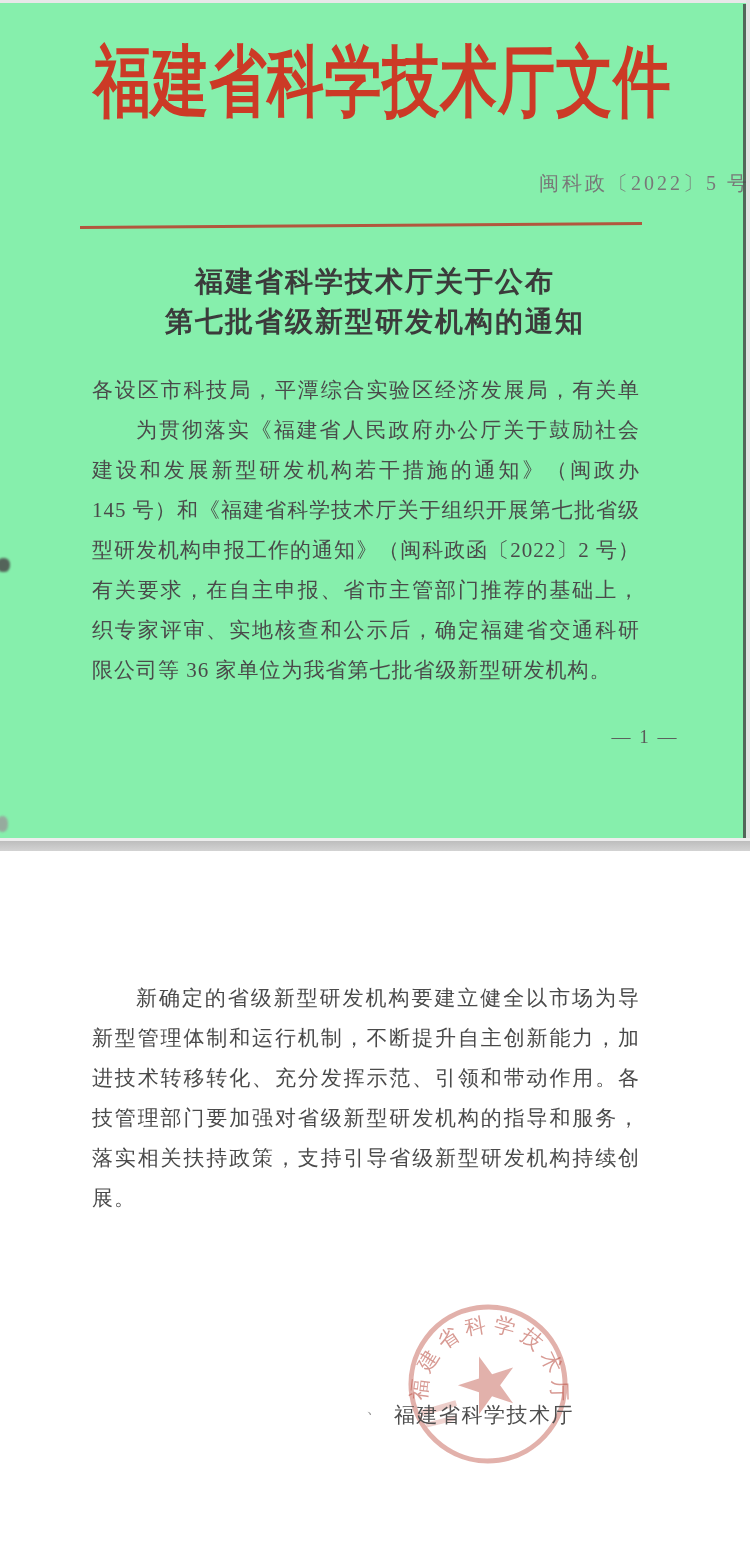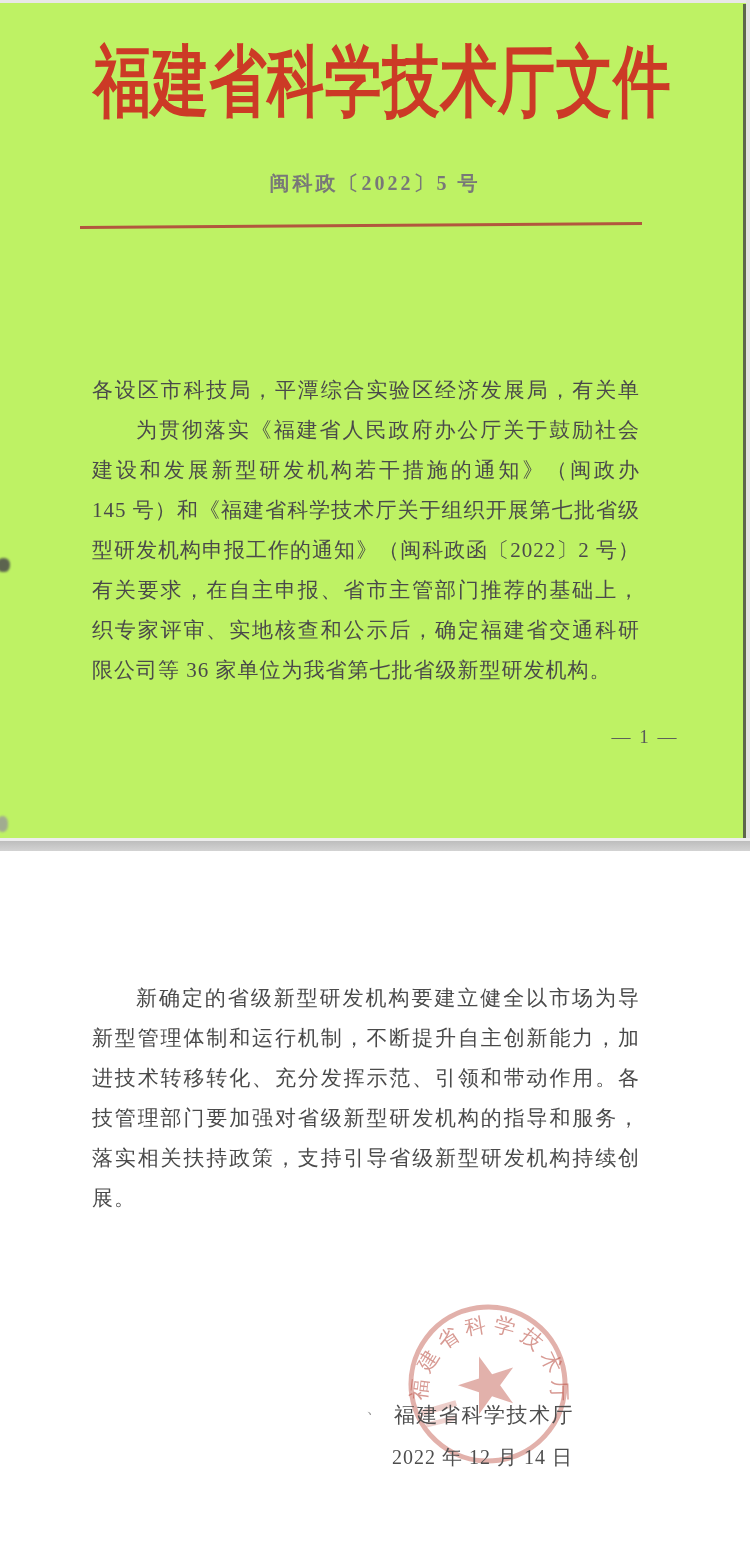--- a/index.html
+++ b/index.html
@@ -1,21 +1,21 @@
 <!DOCTYPE html>
 <html><head>
 <meta charset="utf-8">
 <style>
   html,body { margin:0; padding:0; }
   body {
     width:750px; height:1560px; position:relative;
     background:#ffffff; overflow:hidden;
     font-family:"Liberation Serif","DejaVu Serif",serif;
   }
-  .page { position:absolute; left:0; width:750px; background:#bef264; }
+  .page { position:absolute; left:0; width:750px; background:#86efac; }
   #page1 { top:0; height:841px; }
   #page2 { top:851px; height:709px; background:#ffffff; }
 
   
   .top-strip { position:absolute; top:0; left:0; width:750px; height:3px; background:#e8e8e8; }
   .right-edge-dark { position:absolute; top:4px; left:743px; width:3px; height:834px; background:#454545; opacity:.8; }
   .right-edge-light { position:absolute; top:0; left:746px; width:4px; height:841px; background:#e2e2e2; }
   .divider-shadow { position:absolute; top:838px; left:0; width:750px; height:3px; background:#ededed; }
   .divider-bar { position:absolute; top:841px; left:0; width:750px; height:10px;
     background:linear-gradient(#bdbdbd,#d3d3d3); }
@@ -25,22 +25,22 @@
 
   
   .agency {
     position:absolute; top:30px; left:0; width:750px;
     text-align:center; white-space:nowrap;
     font-size:76px; font-weight:700; color:#cc3a26;
     letter-spacing:1px; line-height:100px;
     transform:scale(0.75,1.02); transform-origin:center top;
   }
   .doc-number {
-    position:absolute; top:170px; left:0; width:750px; text-align:center;
-    font-size:20px; color:#787878; letter-spacing:3px;font-weight:bold;
+    position:absolute; top:170px; left:0; width:750px; text-align:right;
+    font-size:20px; color:#787878; letter-spacing:3px;
   }
   .red-rule {
     position:absolute; top:224px; left:80px; width:562px; height:3px;
     background:#b2573e; transform:rotate(-0.4deg);
   }
 
   
   .title-block { position:absolute; top:262px; left:60px; width:630px; text-align:center; }
   .title-line { font-size:28px; font-weight:700; color:#3b3b3b; line-height:40px; letter-spacing:2px; }
 
@@ -78,20 +78,24 @@
 
 <div class="page" id="page1">
   <div class="top-strip"></div>
 
   <div class="agency">福建省科学技术厅文件</div>
 
   <div class="doc-number">闽科政〔2022〕5 号</div>
 
   <div class="red-rule"></div>
 
+  <div class="title-block">
+    <div class="title-line">福建省科学技术厅关于公布</div>
+    <div class="title-line">第七批省级新型研发机构的通知</div>
+  </div>
 
   <div class="textcol" id="salutation">
     <div class="bodyline">各设区市科技局，平潭综合实验区经济发展局，有关单位：</div>
   </div>
 
   <div class="textcol" id="para1">
     <div class="bodyline indent">为贯彻落实《福建省人民政府办公厅关于鼓励社会资本</div>
     <div class="bodyline">建设和发展新型研发机构若干措施的通知》（闽政办〔2016〕</div>
     <div class="bodyline">145 号）和《福建省科学技术厅关于组织开展第七批省级新</div>
     <div class="bodyline">型研发机构申报工作的通知》（闽科政函〔2022〕2 号）的</div>
@@ -133,15 +137,14 @@
     <rect x="17" y="112" width="30" height="5" fill="rgba(194,86,74,0.28)" transform="rotate(-6 32 114)"></rect>
     <text font-size="21" fill="rgba(184,72,60,0.6)" letter-spacing="6" font-family="Liberation Serif, DejaVu Serif, serif">
       <textPath href="#sealArc" startOffset="14">福建省科学技术厅</textPath>
     </text>
   </svg>
 
   <div id="ink-speck" style="top:545px">、</div>
 
   <div id="signer" style="top:549px">福建省科学技术厅</div>
 
-  <div id="date-line" style="top:591px">2022 年 12 月 14 日</div>
 
 </div>
 
 </body></html>

